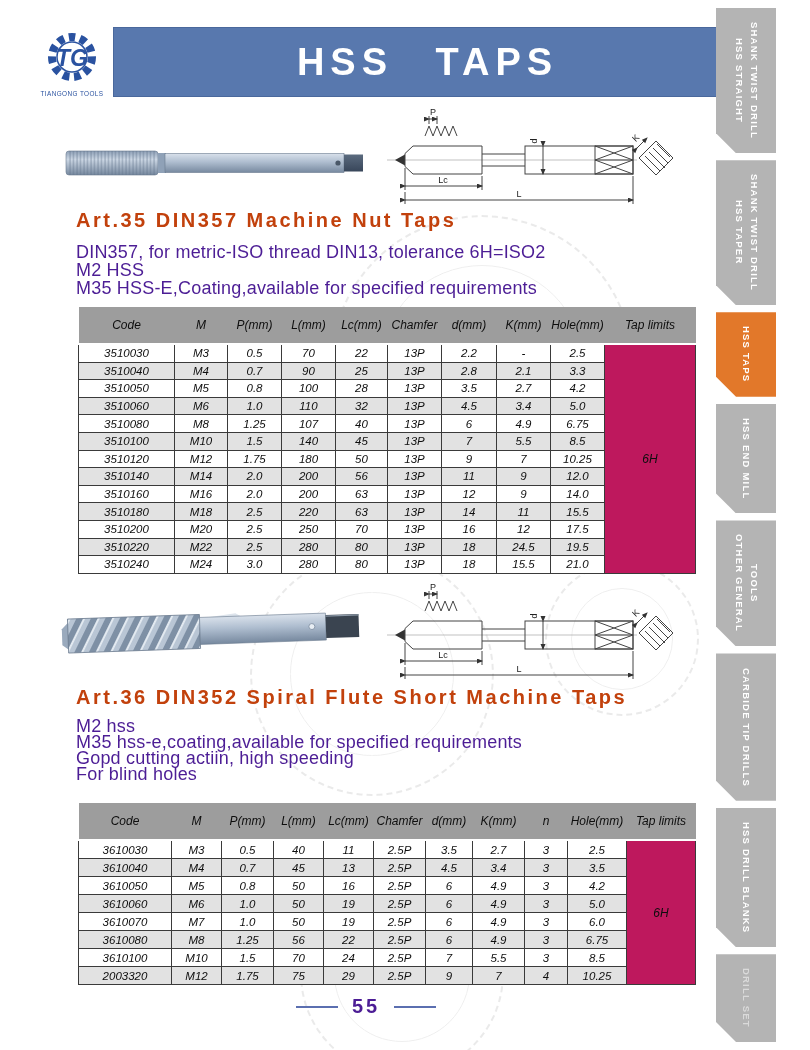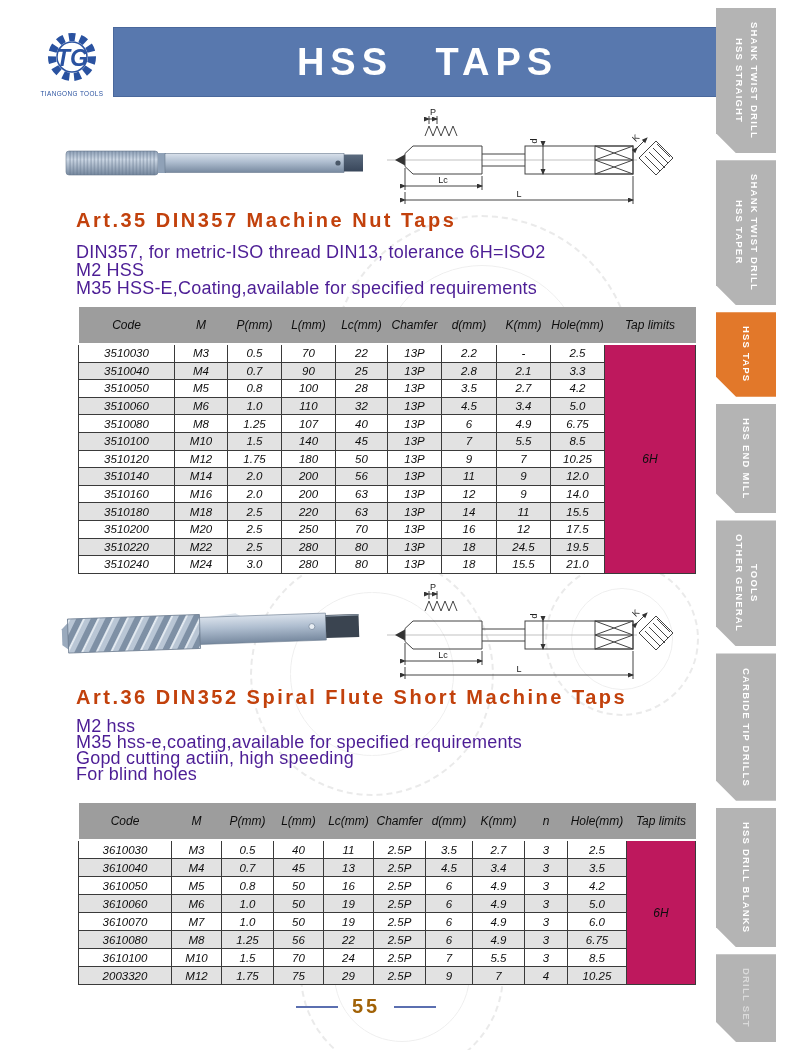--- a/index.html
+++ b/index.html
@@ -74,21 +74,21 @@
   #table1 tbody td{height:16.6px;}
   #table2 tbody td{height:17px;}
   .tbl tbody tr:nth-child(even) td{background:#e2e2e2;}
   .tbl tbody td.merge-cell{background:#be185d;font-size:12px;}
   
   .footer{
     position:absolute;left:0;top:995px;width:732px;z-index:1;
     display:flex;align-items:center;justify-content:center;gap:14px;
   }
   .footer-rule{width:42px;height:2px;background:#5b6fb0;}
-  .page-number{font-size:20px;font-weight:bold;letter-spacing:3px;color:#a16207;}
+  .page-number{font-size:20px;font-weight:bold;letter-spacing:3px;color:#4c1d95;}
 </style>
 </head>
 <body>
 
 <div class="watermark wm1"></div>
 <div class="watermark wm2"></div>
 <div class="watermark wm3"></div>
 <div class="watermark wm4"></div>
 
 <div class="logo">

